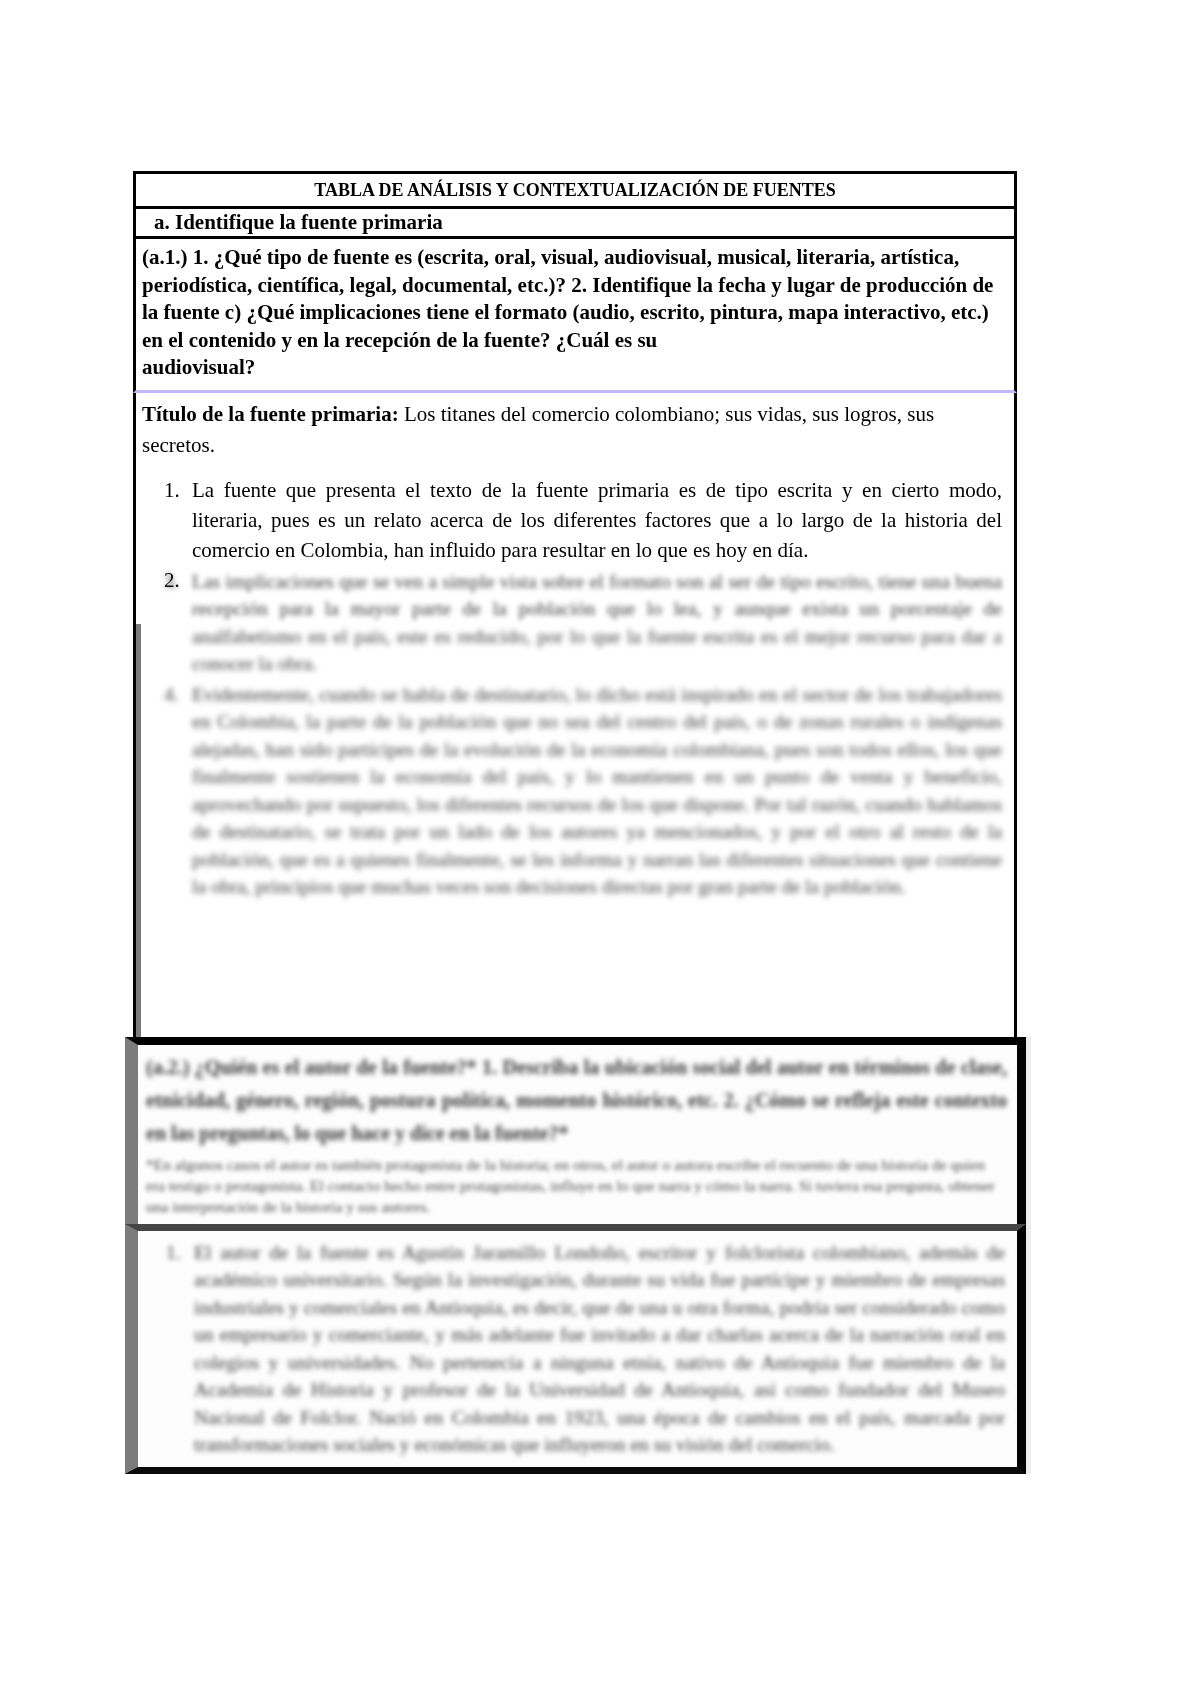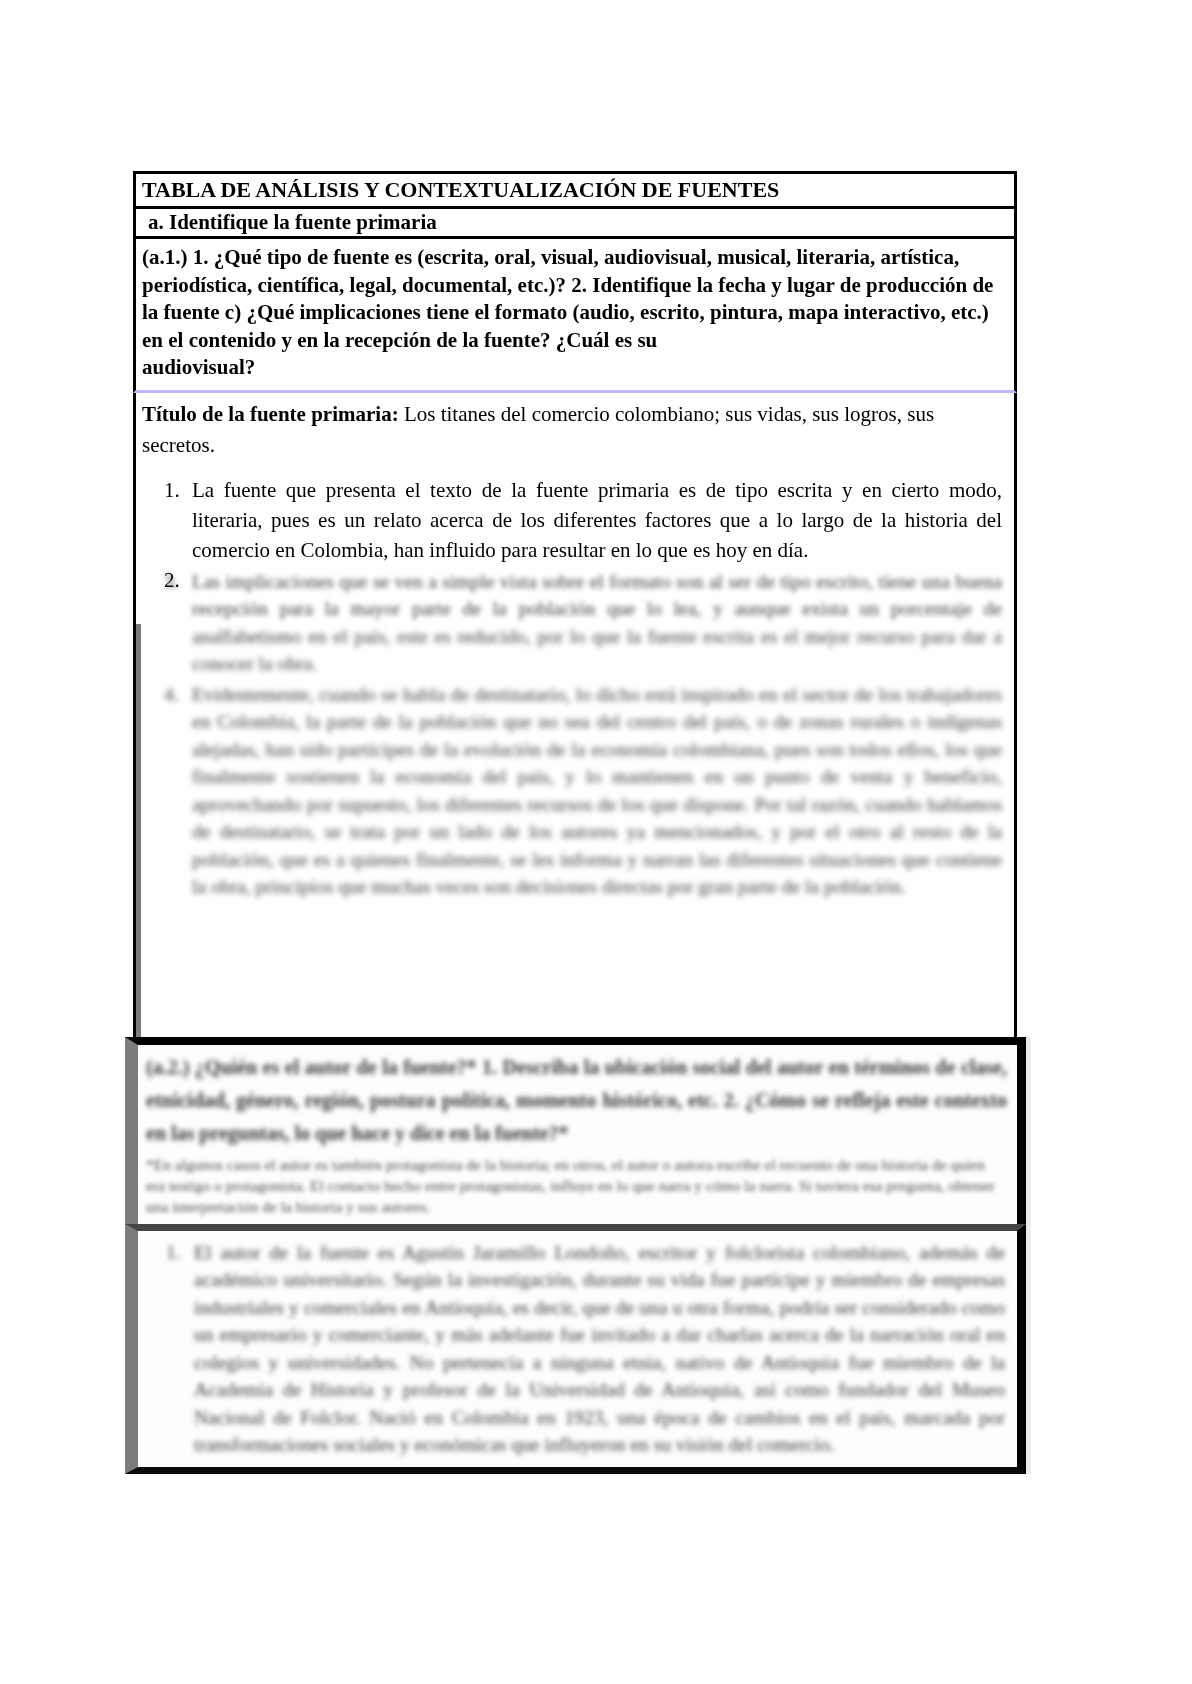--- a/index.html
+++ b/index.html
@@ -1,21 +1,21 @@
 <!DOCTYPE html>
 <html><head>
 <meta charset="utf-8">
 <style>
   html,body{margin:0;padding:0;background:#ffffff;}
   body{width:1192px;height:1684px;font-family:"Liberation Serif",serif;color:#000;}
   .page{position:relative;width:1192px;height:1684px;background:#fff;overflow:hidden;}
   .doc-table{position:absolute;left:133px;top:171px;width:884px;}
   .row{box-sizing:border-box;position:relative;border-left:3px solid #000;border-right:3px solid #000;background:#fff;}
-  .r-title{border-top:3px solid #000;border-bottom:3px solid #000;text-align:left;font-weight:bold;font-size:22px;line-height:28px;padding:2px 6px;}
-  .r-section{border-bottom:3px solid #000;font-weight:bold;font-size:21px;line-height:23px;padding:2px 12px;}
+  .r-title{border-top:3px solid #000;border-bottom:3px solid #000;text-align:center;font-weight:bold;font-size:18px;line-height:28px;padding:2px 6px;}
+  .r-section{border-bottom:3px solid #000;font-weight:bold;font-size:21px;line-height:23px;padding:2px 18px;}
   .r-q1{border-bottom:3px solid #c4b5fd;font-weight:bold;font-size:21px;line-height:27.5px;padding:5px 10px 8px 6px;}
   .r-a1{height:644px;padding:6px 8px 0 6px;overflow:hidden;}
   .title-line{margin:0;font-size:21px;line-height:31px;}
   .title-line b{font-weight:bold;text-align:right;}
   .olist{margin:0;}
   .item{position:relative;margin-left:50px;margin-right:4px;text-align:justify;}
   .num{position:absolute;left:-28px;top:0;text-align:left;}
   .clear-items{font-size:21px;line-height:30px;}
   .list-gap{margin-top:14px;}
   .pix{font-size:19.5px;line-height:27.5px;color:#3c3c3c;filter:blur(2.6px);}

